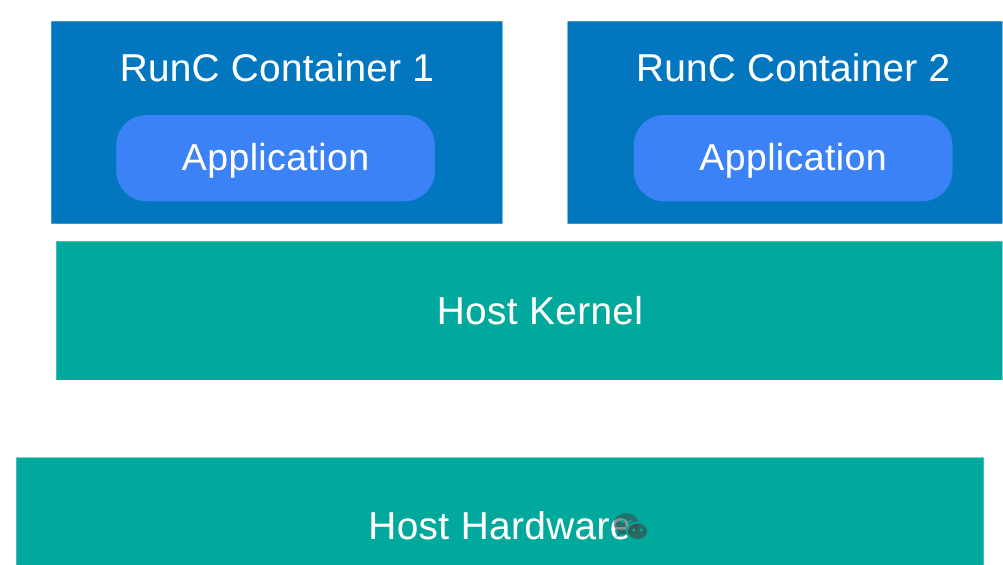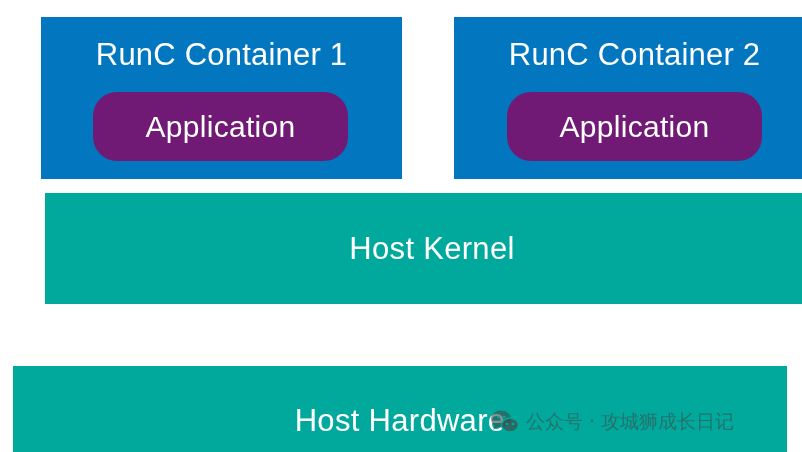--- a/index.html
+++ b/index.html
@@ -15,21 +15,21 @@
       margin-left: 28px;
     }
     #c1 { left: 13px; }
     #c2 { left: 426px; }
     .container-title {
       position: absolute; left: 0; right: 0; top: 20px;
       text-align: center; font-size: 31px; line-height: 36px; letter-spacing: 0.2px;
     }
     .app {
       position: absolute; top: 75px; height: 69px; width: 255px;
-      background: #701a75; border-radius: 24px;
+      background: #3b82f6; border-radius: 24px;
       display: flex; align-items: center; justify-content: center;
       font-size: 30px; letter-spacing: 0.3px;
     }
     #c1 .app { left: 52px; }
     #c2 .app { left: 53px; }
     .layer {
       left: 13px; width: 774px; background: #00a99c;
       display: flex; align-items: center; justify-content: center;
       font-size: 31px; letter-spacing: 0.3px;
     }
@@ -71,14 +71,13 @@
 <div class="watermark">
   <svg class="wechat-icon" viewBox="0 0 30 26">
     <ellipse cx="11" cy="10" rx="10" ry="8.5" fill="rgba(60,80,80,0.62)"></ellipse>
     <path d="M5 16 L3 21 L9 17 Z" fill="rgba(60,80,80,0.62)"></path>
     <ellipse cx="20" cy="16" rx="8.5" ry="7" fill="rgba(60,80,80,0.72)" stroke="#00a99c" stroke-width="1.5"></ellipse>
     <circle cx="17" cy="15" r="1.3" fill="#00a99c"></circle>
     <circle cx="23" cy="15" r="1.3" fill="#00a99c"></circle>
     <circle cx="8" cy="8" r="1.3" fill="#00a99c"></circle>
     <circle cx="14" cy="8" r="1.3" fill="#00a99c"></circle>
   </svg>
-  <span>公众号 · 攻城狮成长日记</span>
 </div>
 
 </body></html>

